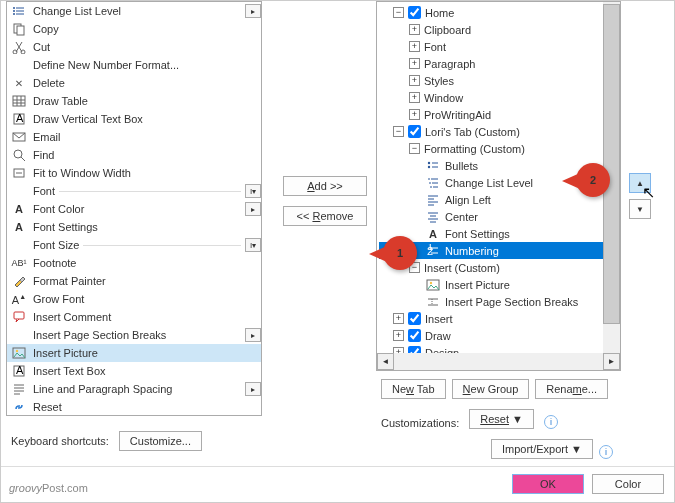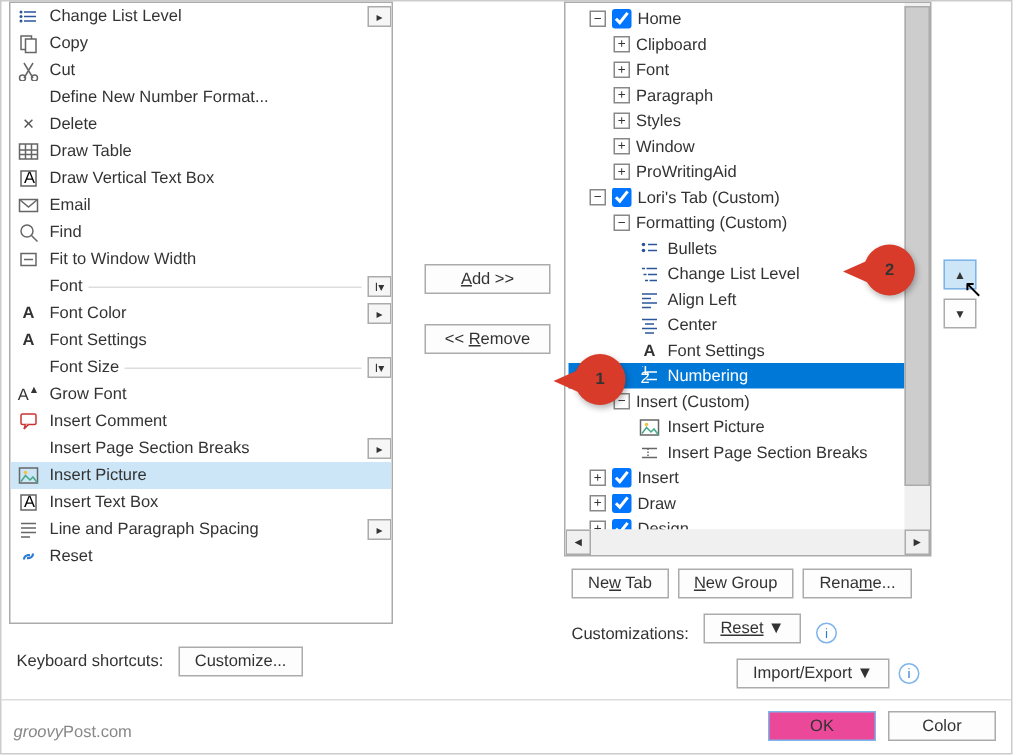--- a/index.html
+++ b/index.html
@@ -11,42 +11,42 @@
 .left-list::-webkit-scrollbar-track{background:#f0f0f0}
 .left-list::-webkit-scrollbar-thumb{background:#cdcdcd;border:1px solid #ababab}
 .li{display:flex;align-items:center;height:18px;padding-left:4px;white-space:nowrap;overflow:hidden}
 .li.sel{background:#cde6f7}
 .ic{width:16px;height:16px;margin-right:6px;display:flex;align-items:center;justify-content:center;font-size:10px;color:#555;flex:0 0 16px}
 .sep-row{display:flex;align-items:center;height:18px;padding-left:4px}
 .sep-line{flex:1;border-top:1px solid #ddd;margin:0 4px}
 .dd{width:16px;height:14px;border:1px solid #ababab;background:#f6f6f6;font-size:8px;display:flex;align-items:center;justify-content:center}
 .kb-row{position:absolute;left:10px;top:430px;display:flex;align-items:center;gap:10px}
 .btn{background:#fdfdfd;border:1px solid #ababab;padding:3px 10px;cursor:pointer;font-size:11px}
-.mid-btns{position:absolute;left:282px;top:175px;display:flex;flex-direction:column;gap:20px}
+.mid-btns{position:absolute;left:282px;top:175px;display:flex;flex-direction:column;gap:10px}
 .mid-btns .btn{width:84px;text-align:center}
 .right-panel{position:absolute;left:375px;top:0;width:245px;height:370px;border:1px solid #ababab;background:#fff;overflow:hidden}
 .rtree{padding:2px;font-size:11px}
 .rn{white-space:nowrap;display:flex;align-items:center;height:17px}
 .rn .exp{width:11px;height:11px;border:1px solid #888;margin-right:4px;font-size:9px;line-height:9px;text-align:center;cursor:pointer;flex:0 0 11px}
 .rn .cb{width:13px;height:13px;margin-right:4px;flex:0 0 13px}
 .rn .ric{width:16px;height:16px;margin-right:4px;display:flex;align-items:center;justify-content:center;font-size:10px;color:#2b579a;flex:0 0 16px}
 .rn.sel{background:#0078d7;color:#fff}
 .rn.sel *{color:#fff}
 .ind1{padding-left:14px}.ind2{padding-left:30px}.ind3{padding-left:46px}
 .hsb{position:absolute;bottom:0;left:0;right:0;height:17px;background:#f0f0f0;display:flex}
 .hsb .ar{width:17px;height:17px;border:1px solid #ababab;background:#f0f0f0;font-size:8px;display:flex;align-items:center;justify-content:center}
 .hsb .tr{flex:1;background:#f0f0f0}
 .vsb{position:absolute;right:0;top:0;bottom:17px;width:17px;background:#f0f0f0}
 .vsb .th{position:absolute;left:0;width:17px;background:#cdcdcd;border:1px solid #ababab}
 .spin{position:absolute;left:628px;top:172px;width:22px}
 .spin .sb{width:22px;height:20px;border:1px solid #ababab;background:#fdfdfd;display:flex;align-items:center;justify-content:center;font-size:8px;margin-bottom:6px}
 .spin .sb.hov{background:#cde6f7;border-color:#7eb4ea}
 .below-right{position:absolute;left:380px;top:378px;display:flex;gap:6px}
 .cust-row{position:absolute;left:380px;top:408px;display:flex;align-items:flex-end;gap:10px}
-.ie-row{position:absolute;left:490px;top:438px;display:flex;align-items:center;gap:6px}
+.ie-row{position:absolute;left:490px;top:438px;display:flex;align-items:flex-end;gap:6px}
 .info{width:14px;height:14px;border:1px solid #7eb4ea;border-radius:50%;color:#2b7cd3;font-size:9px;display:flex;align-items:center;justify-content:center}
 .dlg-btns{position:absolute;right:10px;bottom:8px;display:flex;gap:8px}
 .dlg-btns .btn{width:72px;text-align:center}
 .dlg-btns .btn.pri{border-color:#7eb4ea;background:#ec4899}
 .hr{position:absolute;left:0;right:0;top:465px;border-top:1px solid #ddd}
 .gp{position:absolute;left:8px;bottom:6px;font-size:16px;color:#555;font-family:Georgia,serif}
 .gp span{color:#888}
 .callout{position:absolute;width:34px;height:34px;background:#d93b2b;border-radius:50%;display:flex;align-items:center;justify-content:center;color:#fff;font-size:16px;font-weight:bold;box-shadow:1px 2px 4px rgba(0,0,0,.3)}
 .callout::before{content:"";position:absolute;left:-22px;top:10px;border:8px solid transparent;border-right:18px solid #d93b2b}
 .cursor{position:absolute;font-size:16px;color:#000;pointer-events:none}
@@ -162,20 +162,35 @@
         <span style="flex:1">Font Settings</span>
       </div>
       <div class="sep-row">
         <span class="ic"></span>
         <span>Font Size</span>
         <div class="sep-line"></div>
         <span class="dd">I▾</span>
       </div>
       <div class="li">
         <span class="ic">
+          <span style="font-size:9px">AB¹</span>
+        </span>
+        <span style="flex:1">Footnote</span>
+      </div>
+      <div class="li">
+        <span class="ic">
+          <svg width="14" height="14" viewBox="0 0 14 14">
+            <path d="M3 11l5-5 2 2-5 5z" fill="#f6c244" stroke="#666"></path>
+            <path d="M8 6l3-3 2 2-3 3" stroke="#666" fill="#ccc"></path>
+          </svg>
+        </span>
+        <span style="flex:1">Format Painter</span>
+      </div>
+      <div class="li">
+        <span class="ic">
           <span style="font-size:11px">A<sup style="font-size:7px">▲</sup></span>
         </span>
         <span style="flex:1">Grow Font</span>
       </div>
       <div class="li">
         <span class="ic">
           <svg width="14" height="14" viewBox="0 0 14 14">
             <rect x="2" y="2" width="10" height="7" rx="1" fill="none" stroke="#c33"></rect>
             <path d="M5 9l-1 3 3-3" fill="#fff" stroke="#c33"></path>
           </svg>

